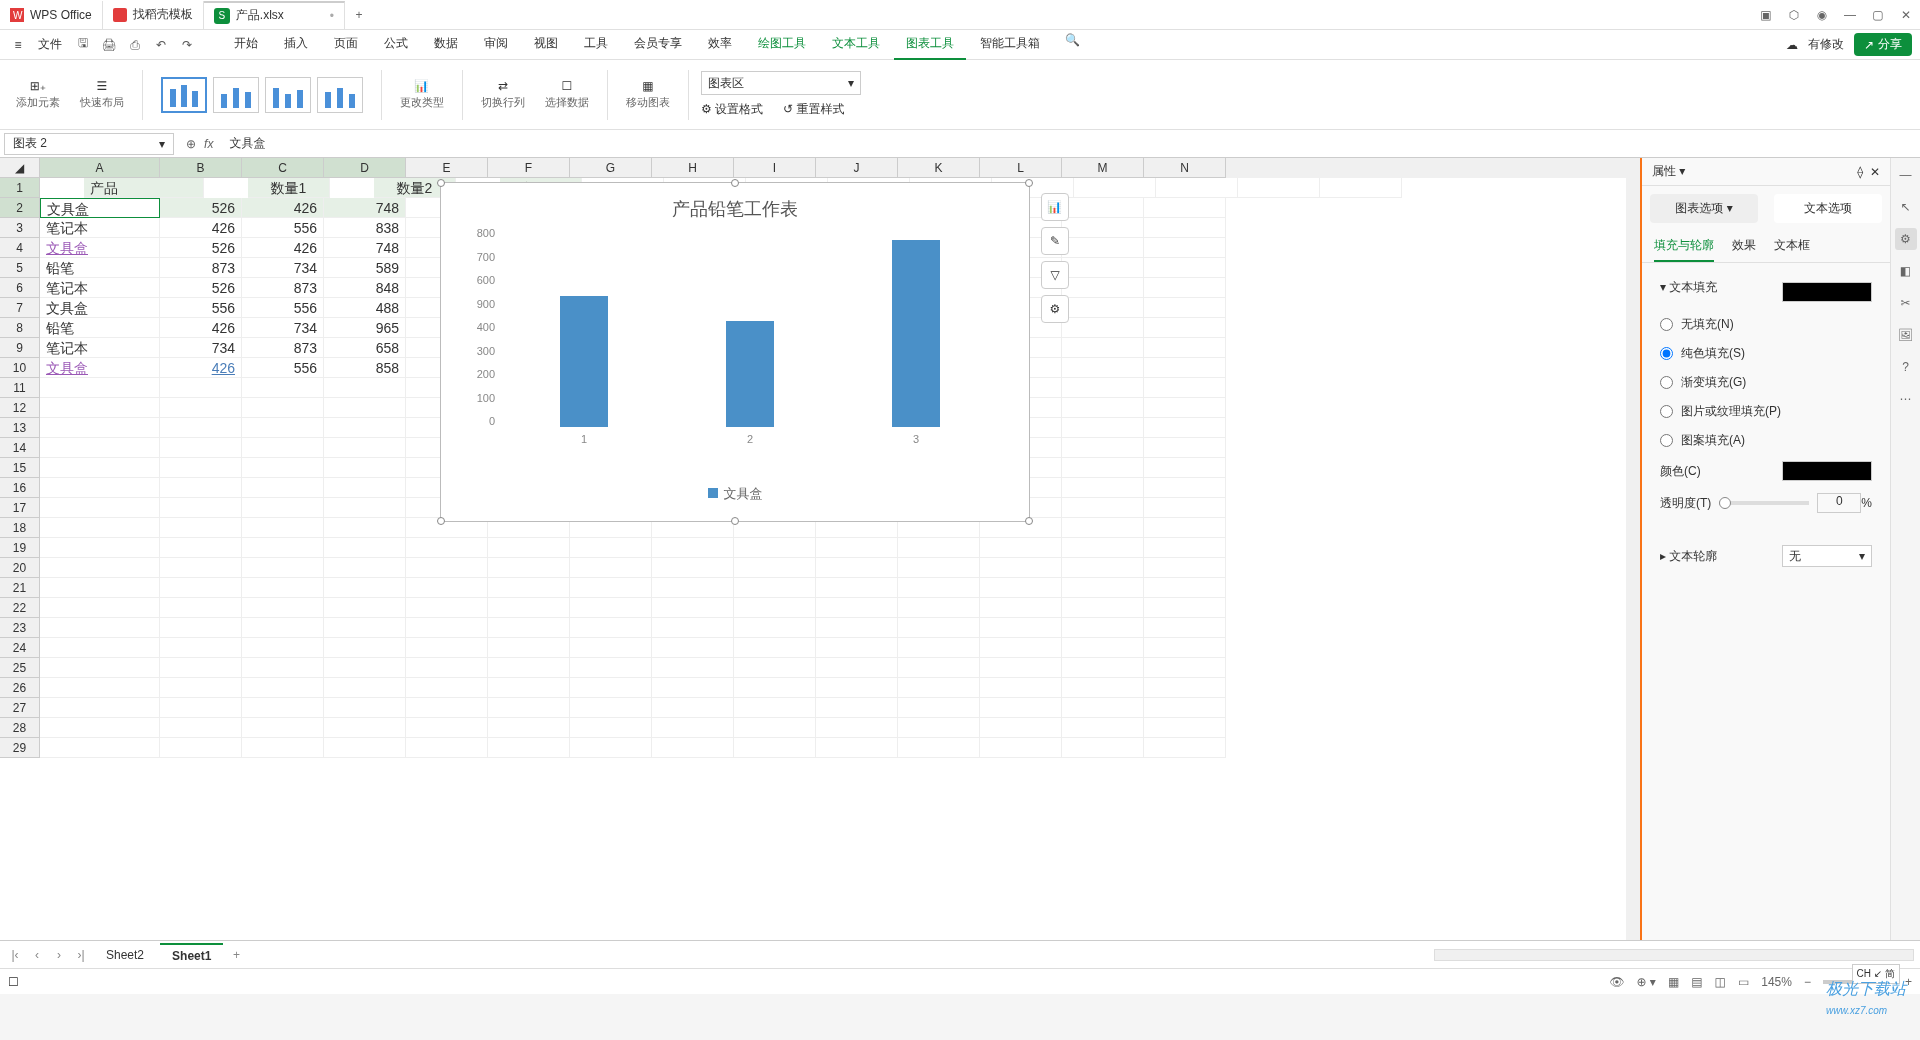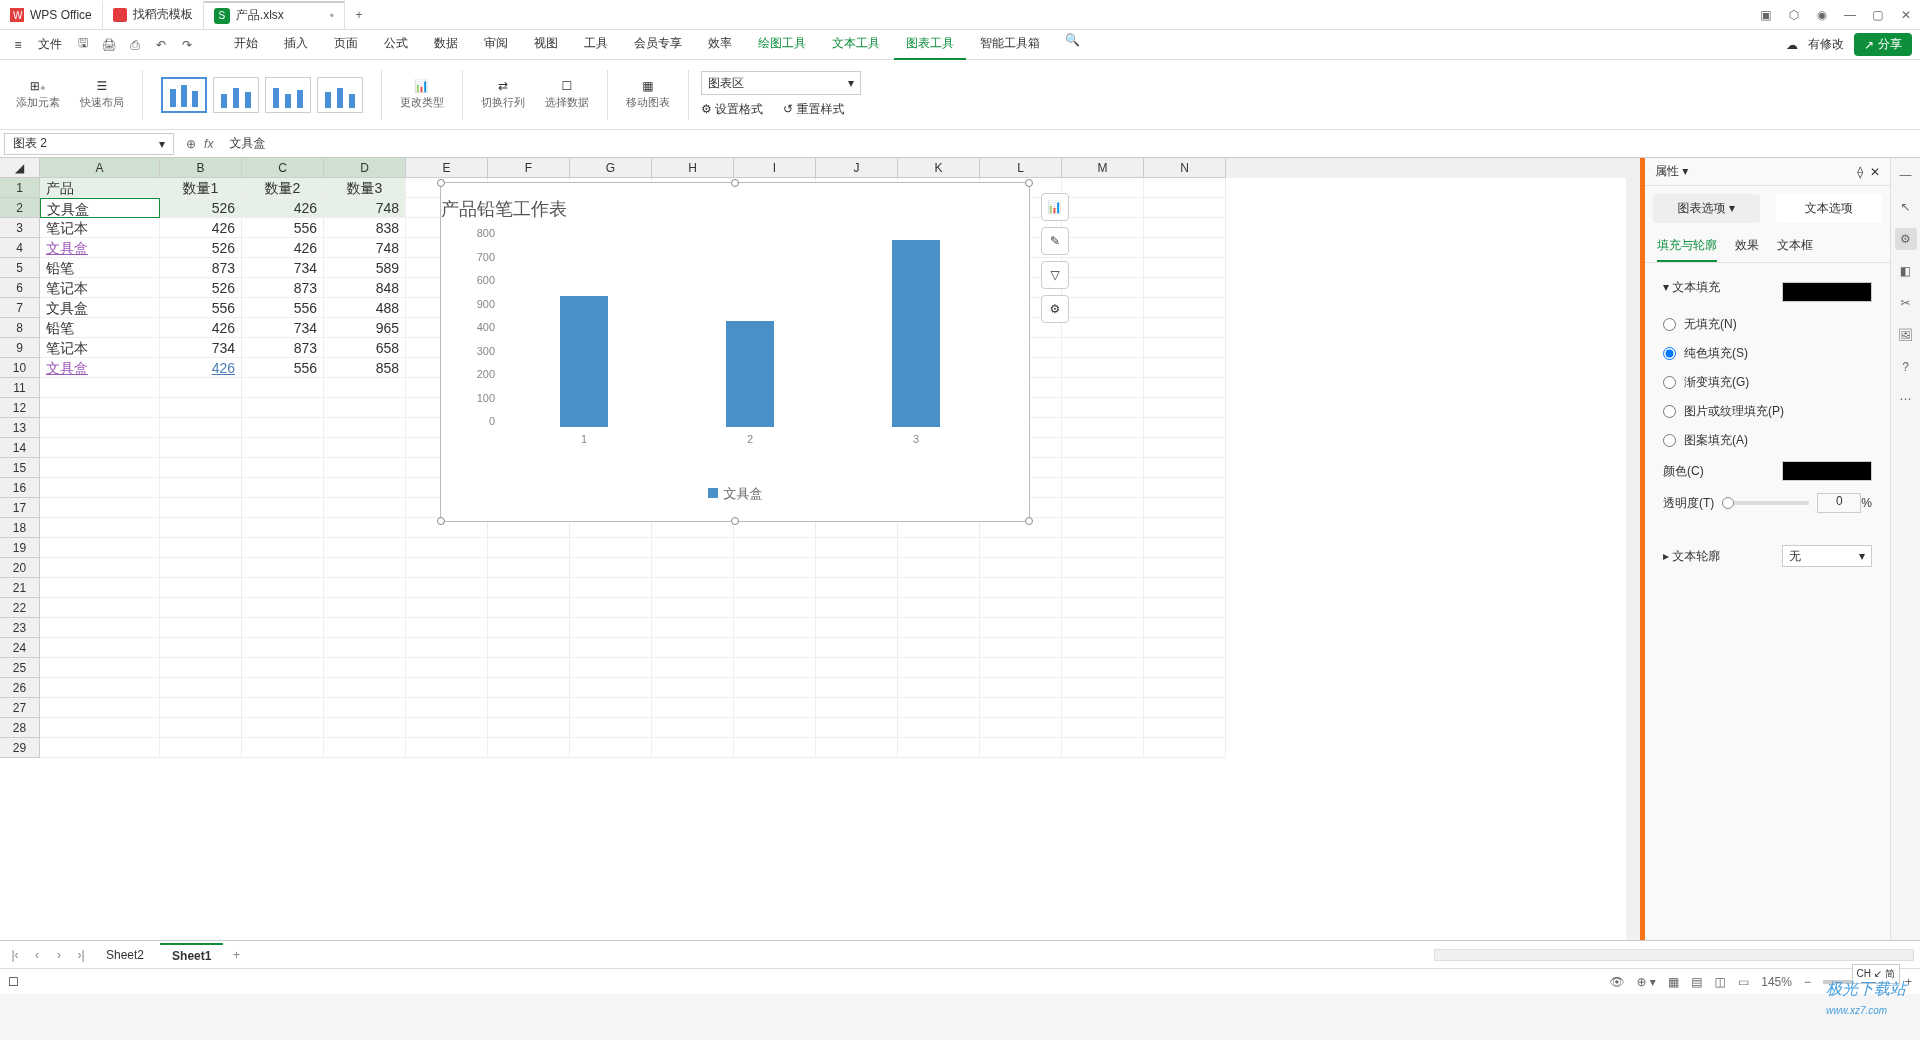--- a/index.html
+++ b/index.html
@@ -53,44 +53,44 @@
 .corner { width:40px; background:#f0f0f0; border-right:1px solid #ccc; border-bottom:1px solid #ccc; display:flex; align-items:center; justify-content:center; }
 .ch { width:82px; text-align:center; border-right:1px solid #ccc; border-bottom:1px solid #ccc; line-height:20px; background:#f0f0f0; }
 .ch.sel { background:#d0e0d0; }
 
 
 .rows { }
 .row { display:flex; height:20px; }
 .rh { width:40px; text-align:center; border-right:1px solid #ccc; border-bottom:1px solid #ccc; background:#f0f0f0; line-height:20px; }
 .rh.sel { background:#d0e0d0; }
 .cell { width:82px; border-right:1px solid #eee; border-bottom:1px solid #eee; padding:0 6px; line-height:20px; overflow:hidden; white-space:nowrap; }
-.cell.h { font-size:14px; }
+.cell.h { font-size:14px;margin-left:44px; }
 .cell.num { text-align:right; font-size:14px; }
 .cell.selrng { background:#e6f0e6; }
 .cell.selrng.fr { background:#fff; border:1px solid #0d8f3c; }
 .cell.purple { color:#9b59b6; text-decoration:underline; }
 .cell.link { color:#4a7db8; text-decoration:underline; }
 .cell.a { width:120px; font-size:14px; }
 
 
 .chart-box { position:absolute; left:440px; top:24px; width:590px; height:340px; background:#fff; border:1px solid #bbb; }
 .c-handle { position:absolute; width:8px; height:8px; background:#fff; border:1px solid #888; border-radius:50%; }
-.chart-title { text-align:left; font-size:18px; color:#555; padding:14px 0 6px; font-family:Liberation Sans, sans-serif; }
+.chart-title { text-align:center; font-size:18px; color:#555; padding:14px 0 6px; font-family:Liberation Sans, sans-serif; }
 .chart-body { position:relative; height:250px; margin:0 30px 0 60px; }
 .y-ax { position:absolute; left:-40px; top:0; height:200px; display:flex; flex-direction:column; justify-content:space-between; text-align:right; width:34px; color:#888; font-size:11px; }
 .plot { position:absolute; left:0; top:0; right:0; height:200px; display:flex; align-items:flex-end; justify-content:space-around; }
 .bar { width:48px; background:#4a90c8; }
 .x-ax { position:absolute; left:0; right:0; top:206px; display:flex; justify-content:space-around; color:#888; font-size:11px; }
 .legend { text-align:center; padding:8px 0; color:#666; font-size:13px; }
 .leg-sw { display:inline-block; width:10px; height:10px; background:#4a90c8; margin-right:6px; }
 .c-side { position:absolute; right:-40px; top:10px; display:flex; flex-direction:column; gap:6px; }
 .c-side .sbtn { width:28px; height:28px; background:#fff; border:1px solid #ccc; border-radius:4px; display:flex; align-items:center; justify-content:center; }
 
 
-.rpanel { width:250px; background:#f9f9f9; border-left:5px solid #f97316; display:flex; flex-direction:column; }
+.rpanel { width:250px; background:#f9f9f9; border-left:2px solid #f97316; display:flex; flex-direction:column; }
 .rp-hd { height:28px; display:flex; align-items:center; padding:0 10px; justify-content:space-between; border-bottom:1px solid #e0e0e0; }
 .rp-tabs { display:flex; padding:8px; gap:16px; }
 .rp-tab { flex:1; text-align:center; padding:6px; background:#eee; border-radius:4px; font-size:12px; }
 .rp-tab.act { background:#fff; }
 .rp-sub { display:flex; padding:0 12px; gap:18px; border-bottom:1px solid #e0e0e0; }
 .rp-sub .s { padding:6px 0; font-size:12px; }
 .rp-sub .s.act { color:#0d8f3c; border-bottom:2px solid #0d8f3c; }
 .rp-sec { padding:10px 14px; }
 .rp-sec .tit { font-size:12px; margin-bottom:8px; }
 .rp-opt { display:flex; align-items:center; gap:8px; padding:6px 4px; font-size:12px; }

